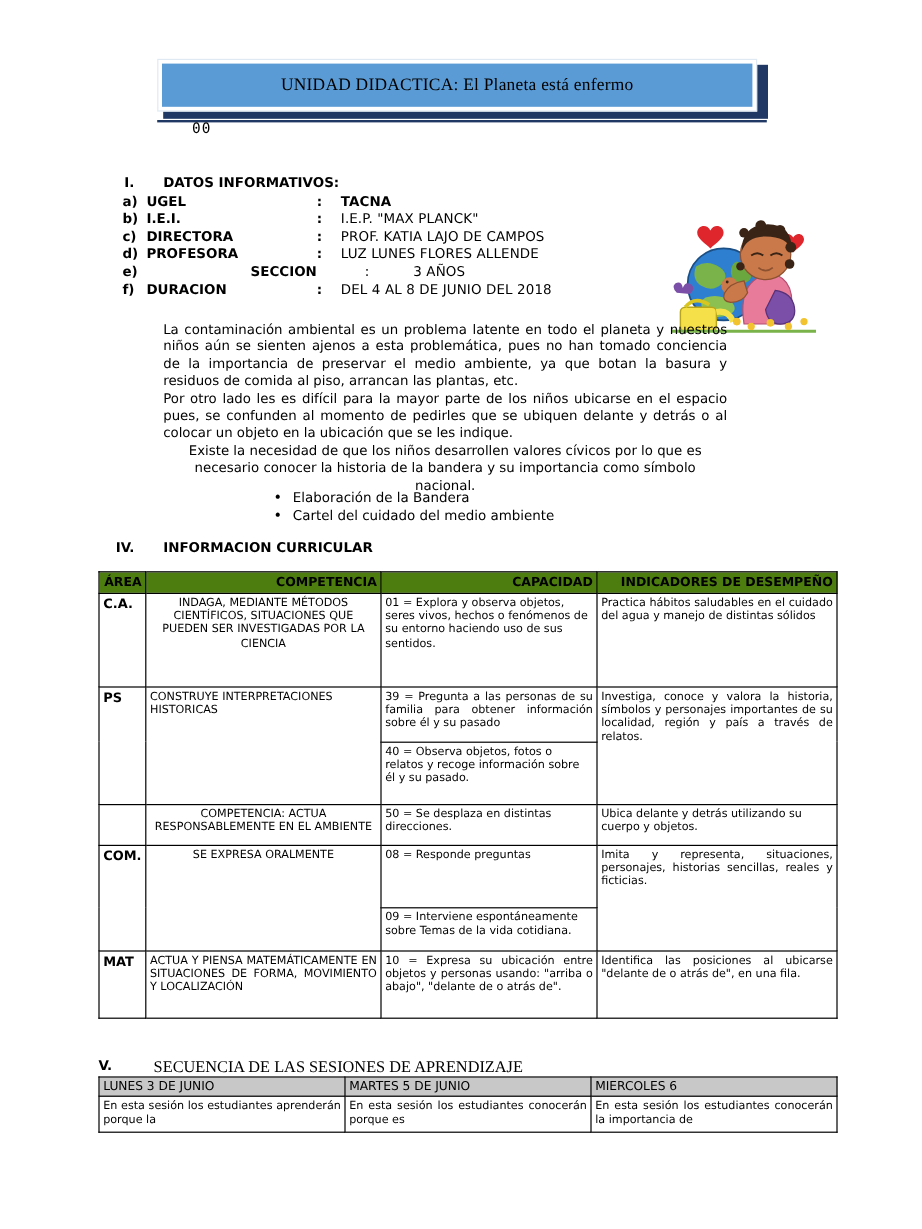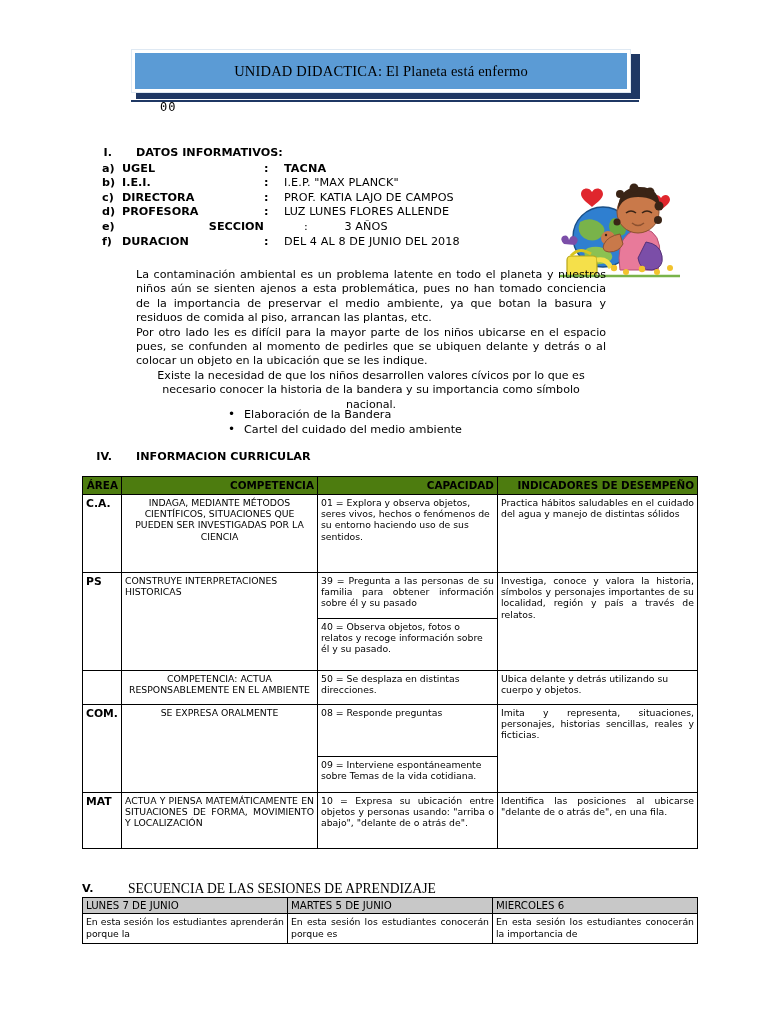--- a/index.html
+++ b/index.html
@@ -444,21 +444,21 @@
   </div>
 
   <table class="grid seq-table">
     <colgroup>
         <col class="seq-col">
         <col class="seq-col">
         <col class="seq-col">
       </colgroup>
     <thead>
       <tr>
-        <th>LUNES  7 DE JUNIO</th>
+        <th>LUNES  3 DE JUNIO</th>
         <th>MARTES 5 DE JUNIO</th>
         <th>MIERCOLES 6</th>
       </tr>
     </thead>
     <tbody>
       <tr>
         <td>En esta sesión los estudiantes aprenderán porque la</td>
         <td>En esta sesión los estudiantes conocerán porque es</td>
         <td>En esta sesión los estudiantes conocerán la importancia de</td>
       </tr>

